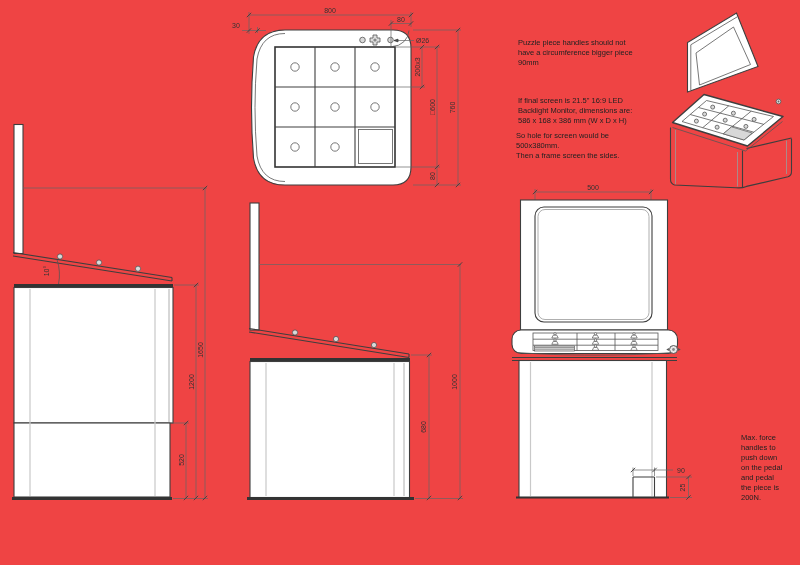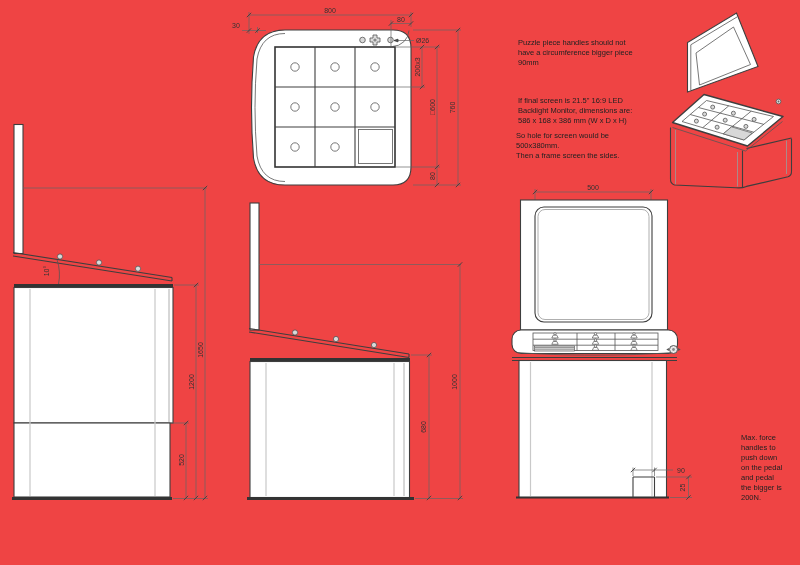--- a/index.html
+++ b/index.html
@@ -214,17 +214,17 @@
   <div>So hole for screen would be</div>
   <div>500x380mm.</div>
   <div>Then a frame screen the sides.</div>
 </div>
 <div class="note" style="left:741px;top:421px;margin-top:12px;">
   <div>Max. force</div>
   <div>handles to</div>
   <div>push down</div>
   <div>on the pedal</div>
   <div>and pedal</div>
-  <div>the bigger is</div>
+  <div>the piece is</div>
   <div>200N.</div>
 </div>
 
 </div>
 
 </body></html>

